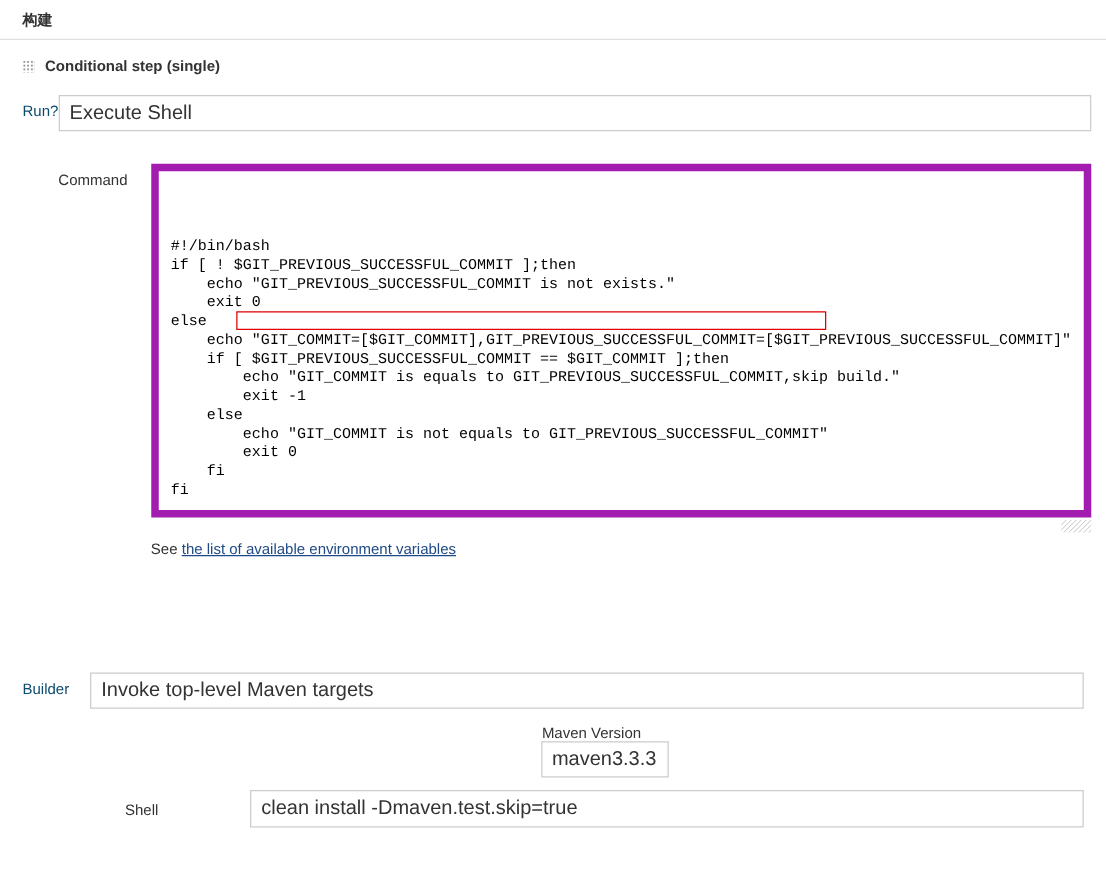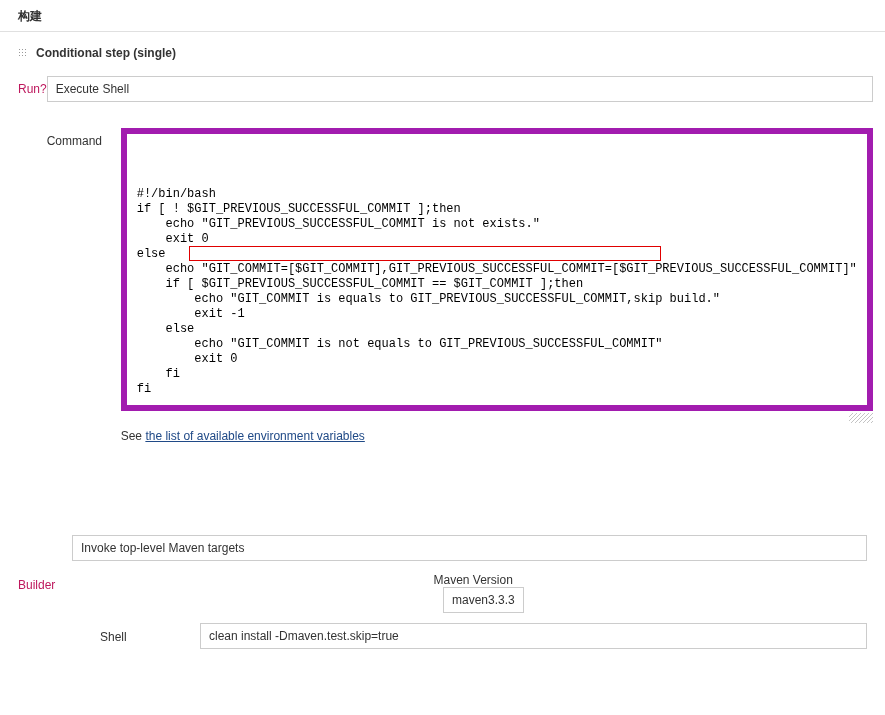--- a/index.html
+++ b/index.html
@@ -33,33 +33,33 @@
       background-position: 0 0;
     }
     .form-row {
       display: flex;
       align-items: flex-start;
       margin-bottom: 6px;
     }
     .label-col {
       width: 54px;
       padding-top: 6px;
-      color: #be185d;
+      color: #0c4a6e;
     }
     .field-col {
       flex: 1;
       position: relative;
     }
     .select-like, .text-input {
       width: 100%;
       padding: 5px 8px;
       border: 1px solid #ccc;
       background: #fff;
       font-family: inherit;
-      font-size: 12px;
+      font-size: 16px;
       color: #333;
     }
     .select-like { appearance: none; -webkit-appearance: none; }
     .nested-row {
       display: flex;
       align-items: flex-start;
       margin-top: 26px;
       margin-left: 0;
     }
     .nested-label {
@@ -101,21 +101,21 @@
     .hint-row {
       padding: 6px 0 0 0;
       color: #333;
     }
     .env-link {
       color: #204a87;
       text-decoration: underline;
       cursor: pointer;
     }
     .spacer { height: 86px; }
-    .label-col.builder { width: 54px; margin-top: 37px; }
+    .label-col.builder { width: 54px; }
     .maven-row {
       display: flex;
       align-items: center;
       margin-top: 10px;
       flex-direction: column;
     }
     .maven-label { width: 100px; padding-top: 2px; }
     .maven-field { flex: 1; }
     .goals-row { margin-top: 10px; display: flex; align-items: center; }
     .goals-label { width: 100px; padding-top: 2px; }

